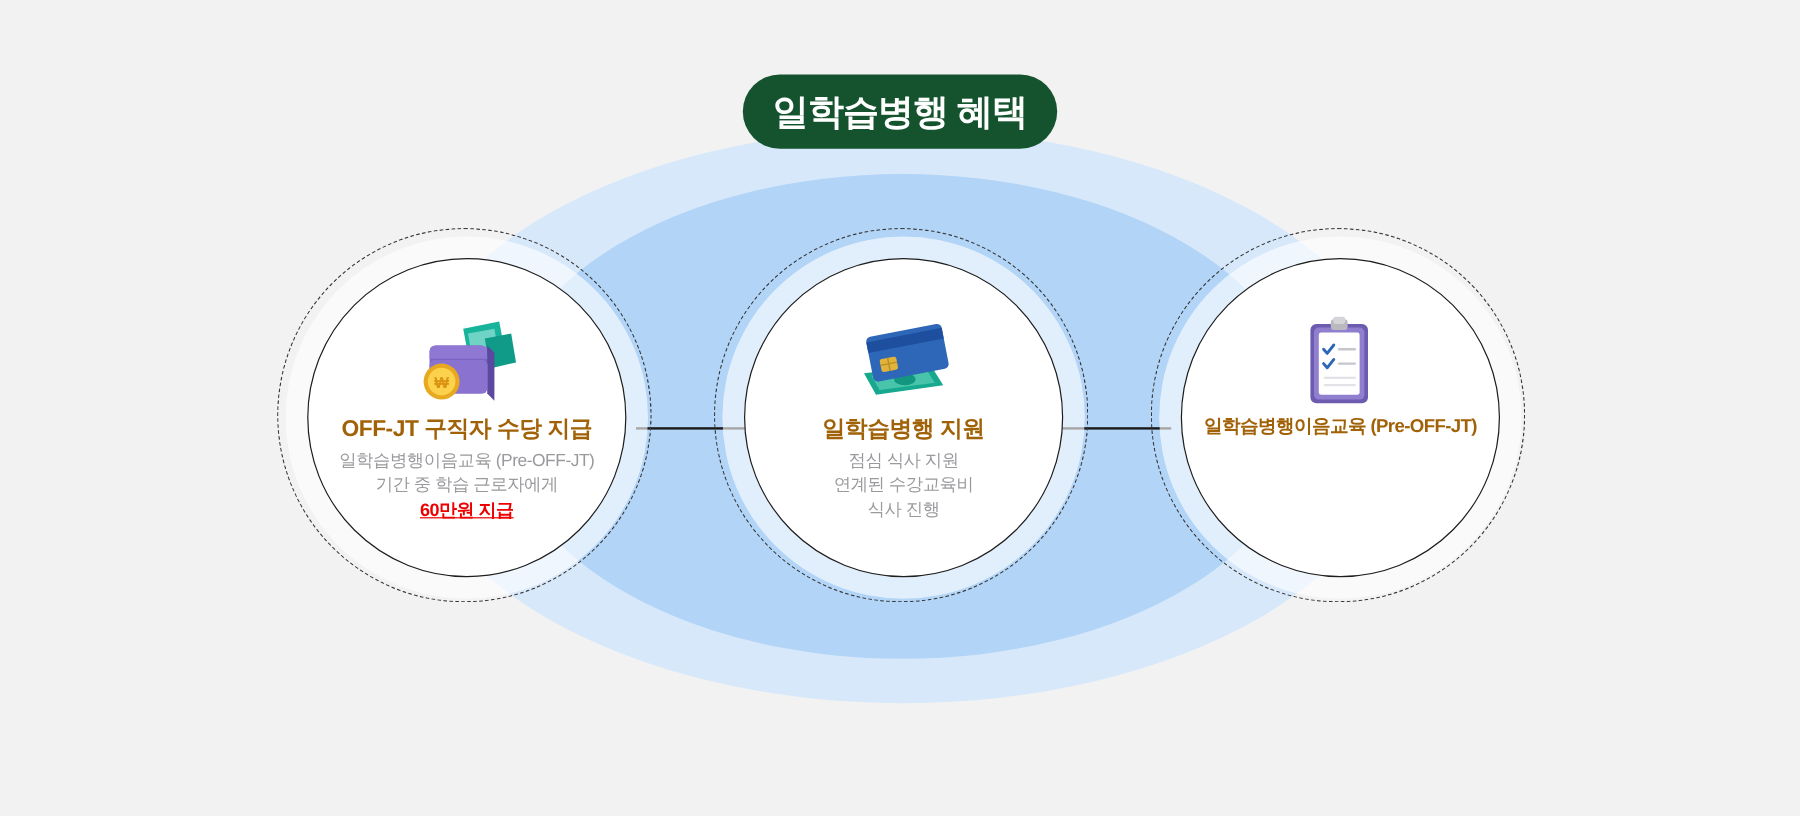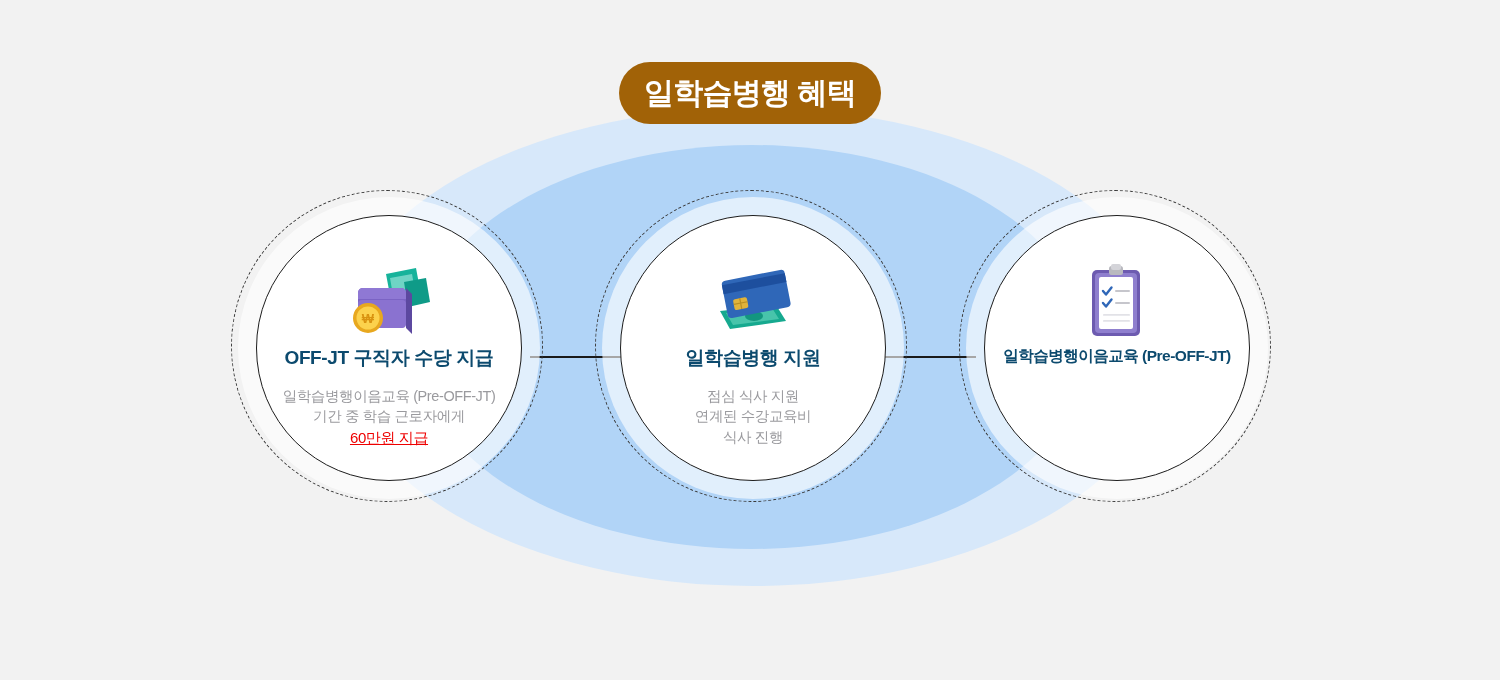--- a/index.html
+++ b/index.html
@@ -103,58 +103,58 @@
     display: flex;
     align-items: center;
     justify-content: center;
     margin-bottom: 4px;
   }
   .icon-wrap svg { display: block; }
 
   .card-title {
     font-size: 19px;
     font-weight: bold;
-    color: #0c4a6e;
+    color: #a16207;
     letter-spacing: -0.4px;
     white-space: nowrap;
     line-height: 1.25;
-    margin-bottom: 16px;
+    margin-bottom: 4px;
   }
   .card-title.small {
     font-size: 15.5px;
     letter-spacing: -0.5px;
   }
   .card-body {
     font-size: 14.5px;
     color: #9a9a9e;
     text-align: center;
     line-height: 1.42;
     letter-spacing: -0.4px;
     white-space: nowrap;
   }
   .card-body .hl {
     color: #ee0000;
     font-weight: bold;
     text-decoration: underline;
   }
   .card-body .line-hl {
     color: #ee0000;
-    font-weight: normal;
+    font-weight: bold;
     text-decoration: underline;
     font-size: 15px;
   }
 
   
   .title-pill {
     position: absolute;
     left: 619px;
     top: 62px;
     width: 262px;
     height: 62px;
-    background: #a16207;
+    background: #14532d;
     border-radius: 31px;
     display: flex;
     align-items: center;
     justify-content: center;
   }
   .title-pill span {
     color: #ffffff;
     font-size: 30px;
     font-weight: bold;
     letter-spacing: -0.8px;

